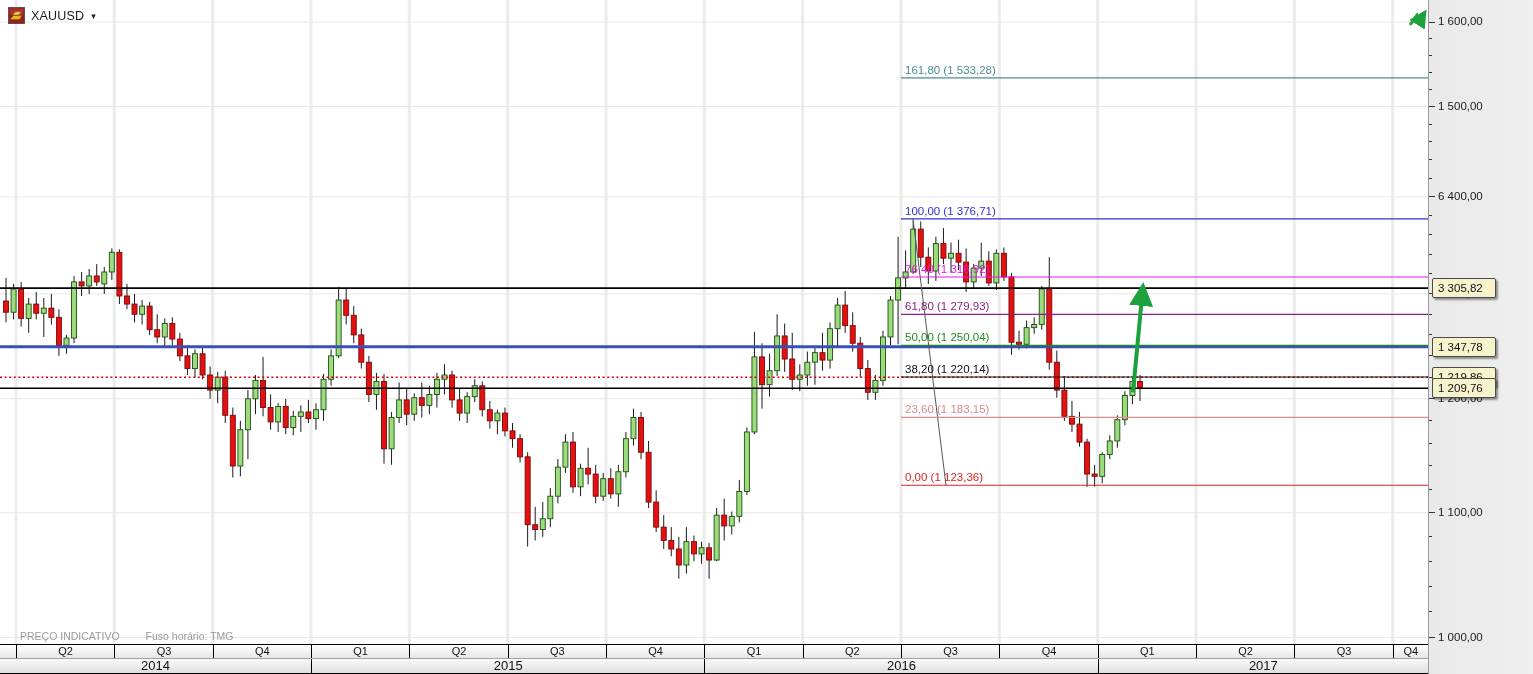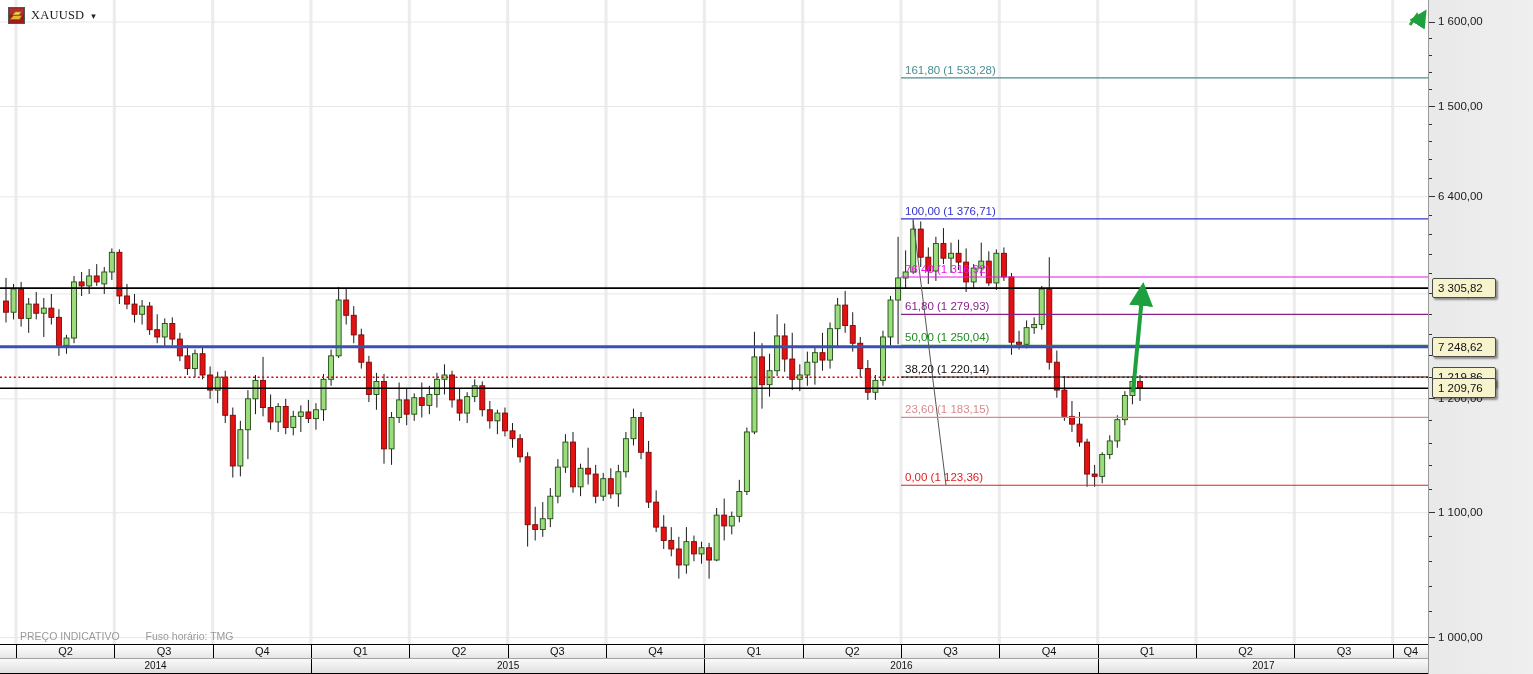--- a/index.html
+++ b/index.html
@@ -1,41 +1,41 @@
 <!DOCTYPE html>
 <html><head>
 <meta charset="utf-8">
 <style>
   html,body{margin:0;padding:0;width:1533px;height:674px;overflow:hidden;
     background:#ececec;font-family:"Liberation Sans",sans-serif;}
   #stage{position:relative;width:1533px;height:674px;background:#ececec;}
   #plot{position:absolute;left:0;top:0;width:1428px;height:644px;background:#ffffff;}
   #plot-svg{position:absolute;left:0;top:0;}
-  #header{position:absolute;left:8px;top:7px;display:flex;align-items:center;gap:6px;z-index:30;font-family:Liberation Serif, serif;}
+  #header{position:absolute;left:8px;top:7px;display:flex;align-items:center;gap:6px;z-index:30;}
   #symbol{font-size:12.5px;color:#1a1a1a;letter-spacing:.2px;}
   #caret{font-size:9px;color:#222;margin-left:1px;}
   #footer{position:absolute;left:8px;top:630px;z-index:8;color:#9a9a9a;font-size:10.5px;padding-left:12px;}
   #footer span{margin-right:26px;}
   #axis-panel{position:absolute;left:1428px;top:0;width:105px;height:674px;
     background:linear-gradient(90deg,#e9e9e9,#efefef);border-left:1px solid #9a9a9a;z-index:5;}
   .ylab{position:absolute;left:9px;font-size:11.5px;color:#1a1a1a;white-space:nowrap;}
   .tick{position:absolute;left:0;height:1px;background:#333;}
   .ptag{position:absolute;left:3px;width:57px;height:18px;line-height:18px;padding-left:5px;
     background:#f7f3cc;border:1px solid #4a4a4a;border-radius:2px;font-size:11.5px;color:#111;
     box-shadow:2px 2px 2px rgba(0,0,0,.4);white-space:nowrap;z-index:6;}
   #xaxis{position:absolute;left:0;top:644px;width:1428px;height:30px;z-index:7;}
   #qrow{position:absolute;left:0;top:0;width:1428px;height:13px;
     border-top:1px solid #000;border-bottom:1px solid #a3a3a3;background:#000000;text-decoration:underline;}
   .qcell{position:absolute;top:0;height:13px;border-left:1px solid #000;
     background:linear-gradient(#ffffff,#e6e6e6);
     font-size:11px;color:#111;text-align:center;line-height:13px;box-sizing:border-box;}
   #yrow{position:absolute;left:0;top:15px;width:1428px;height:14px;
     border-bottom:1px solid #000;background:linear-gradient(#fafafa,#dfdfdf);}
   .ycell{position:absolute;top:0;height:14px;border-left:1px solid #000;
-    font-size:10px;color:#111;text-align:center;line-height:14px;box-sizing:border-box;}
+    font-size:13px;color:#111;text-align:center;line-height:14px;box-sizing:border-box;}
   .ycell:first-child,.qcell:first-child{border-left:none;}
 </style>
 </head>
 <body>
 
 <div id="stage">
 
   <div id="plot">
     <svg id="plot-svg" width="1428" height="644">
         <defs>
@@ -441,21 +441,21 @@
       <div class="ylab" style="top: 189.896px;">6 400,00</div>
       <div class="tick" style="top: 293.461px; width: 6px;"></div>
       <div class="ylab" style="top: 286.961px;">1 300,00</div>
       <div class="tick" style="top: 398.299px; width: 6px;"></div>
       <div class="ylab" style="top: 391.799px;">1 200,00</div>
       <div class="tick" style="top: 512.265px; width: 6px;"></div>
       <div class="ylab" style="top: 505.765px;">1 100,00</div>
       <div class="tick" style="top: 637.1px; width: 6px;"></div>
       <div class="ylab" style="top: 630.6px;">1 000,00</div>
       <div class="ptag" style="top: 278.111px;">3 305,82</div>
-      <div class="ptag" style="top: 336.778px;">7 248,62</div>
+      <div class="ptag" style="top: 336.778px;">1 347,78</div>
       <div class="ptag" style="top: 367.3px;">1 219,86</div>
       <div class="ptag" style="top: 378.19px;">1 209,76</div>
     </div>
 
   <div id="xaxis">
     <div id="qrow">
         <div class="qcell" style="left: 0px; width: 16px;"></div>
         <div class="qcell" style="left: 16px; width: 98.3px;">Q2</div>
         <div class="qcell" style="left: 114.3px; width: 98.4px;">Q3</div>
         <div class="qcell" style="left: 212.7px; width: 98.3px;">Q4</div>

